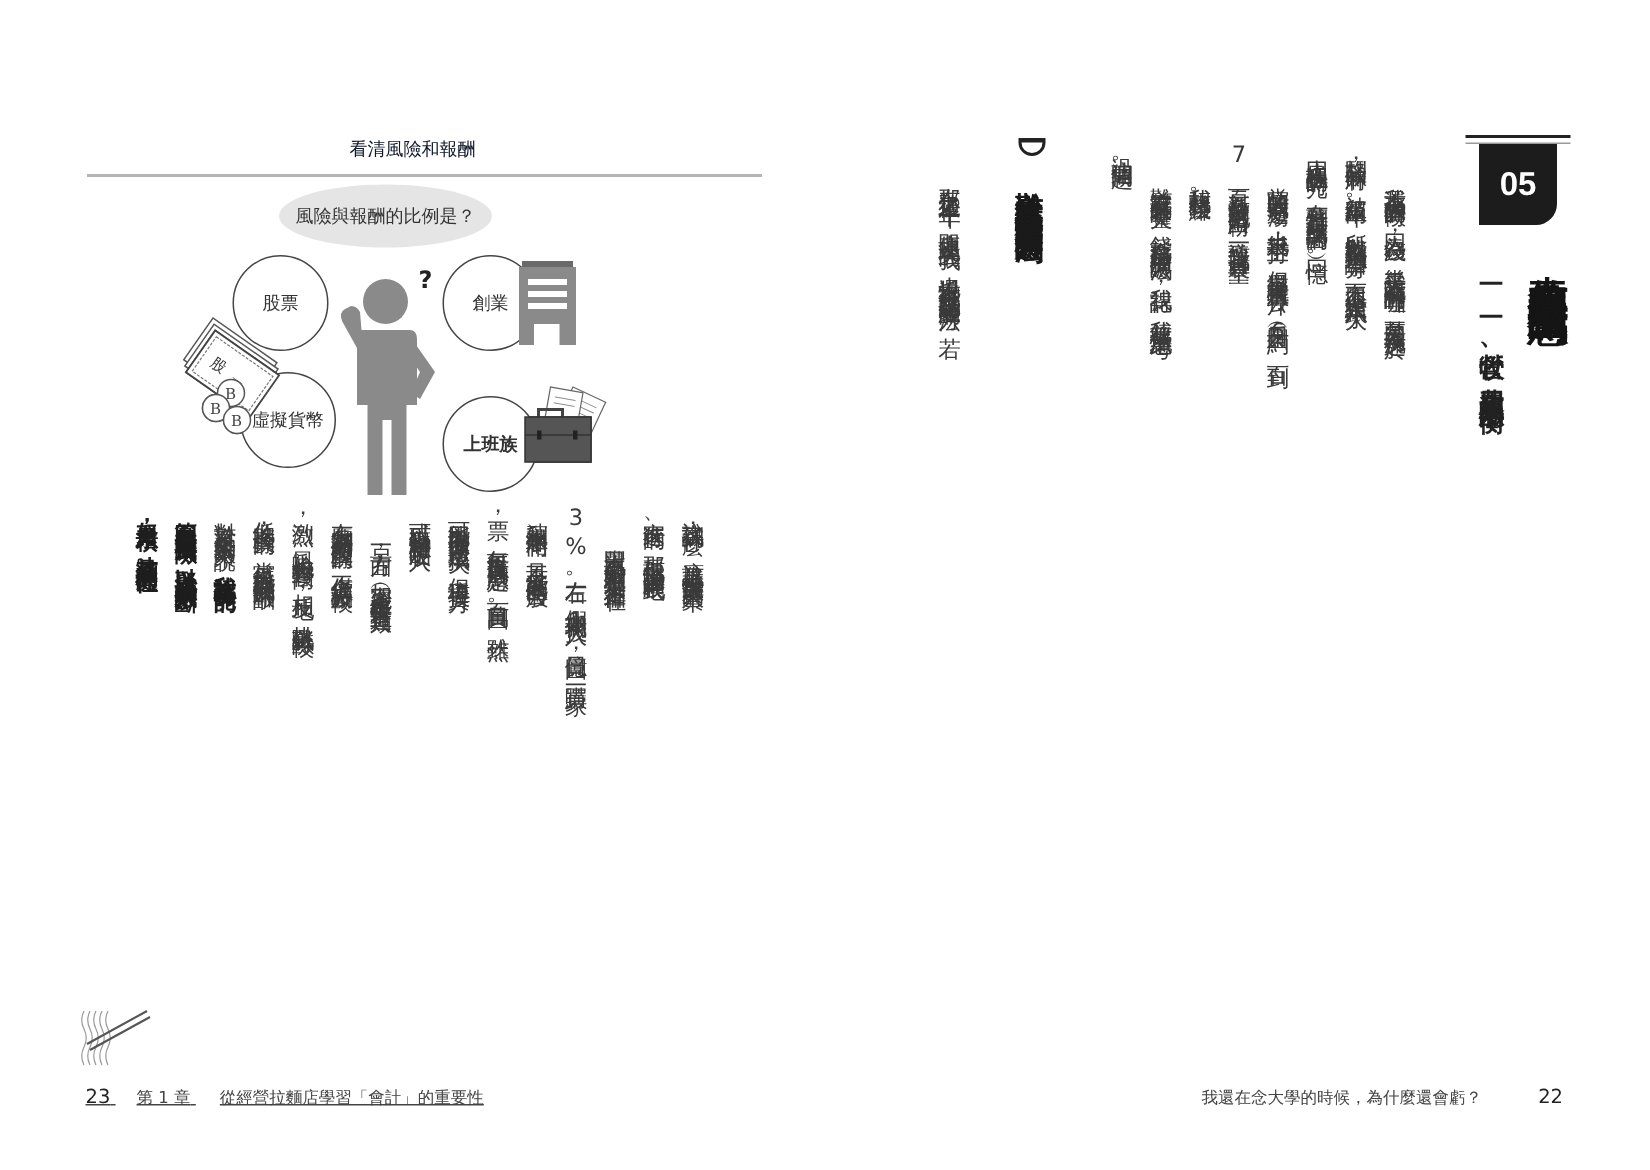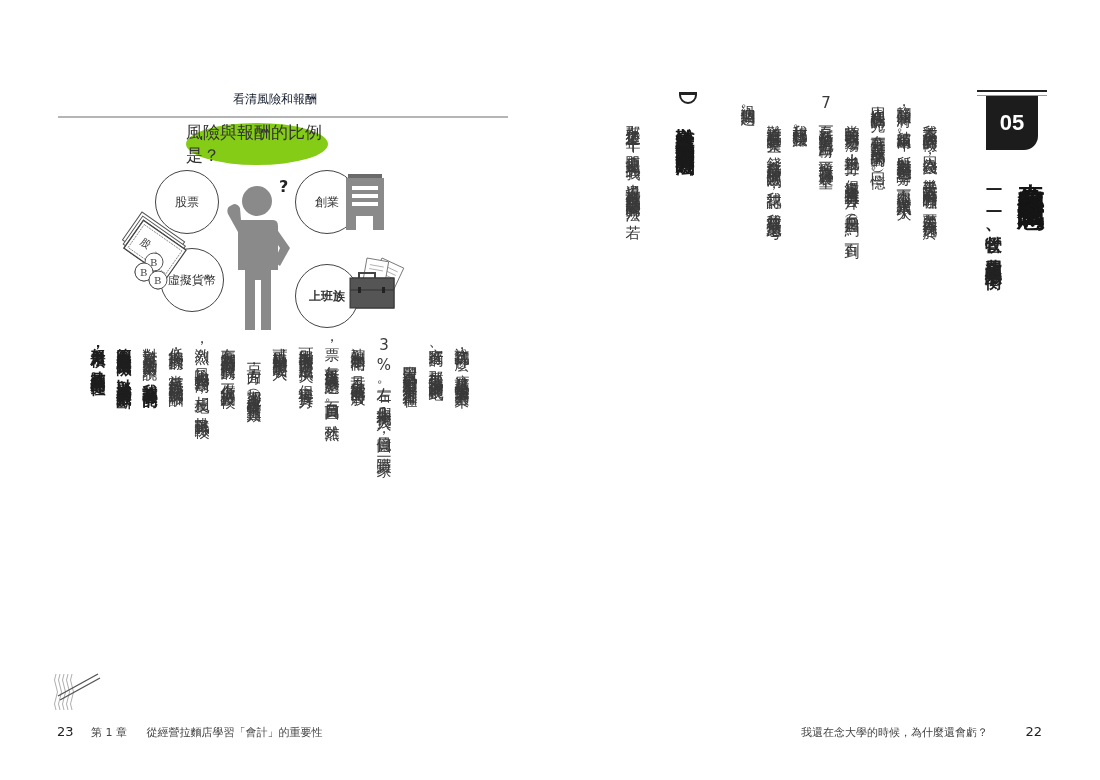--- a/index.html
+++ b/index.html
@@ -49,38 +49,38 @@
     
     .fig-title {
       position: absolute; left: 0; width: 550px; top: 91px; text-align: center;
       font-family: "DejaVu Serif", "Liberation Serif", serif; font-size: 12px; color: #0f172a;
     }
     .fig-rule {
       position: absolute; left: 58px; top: 116px; width: 450px; height: 2px; background: #b5b5b5;
     }
     .bubble {
       position: absolute; left: 186px; top: 123px; width: 142px; height: 42px;
-      border-radius: 50%; background: #84cc16;
+      border-radius: 50%; background: #e5e5e5;
       display: flex; align-items: center; justify-content: center;
-      font-size: 17px; color: #333;
+      font-size: 12px; color: #333;
     }
     .circle {
       position: absolute; width: 62px; height: 62px; border-radius: 50%;
       border: 1px solid #444; background: #fff;
       display: flex; align-items: center; justify-content: center;
       font-size: 12px; color: #333; text-align: right;
     }
     .fig-svg { position: absolute; left: 120px; top: 170px; }
 
     .footer-left, .footer-right {
       position: absolute; top: 724px; font-size: 11px; color: #444;
       font-family: "DejaVu Sans", sans-serif;
     }
     .pageno { font-size: 13px; color: #222; }
-    .footer-left { left: 57px; }
+    .footer-left { left: 57px; text-decoration: underline; }
     .footer-left .chap { margin-left: 14px; }
     .footer-left .chap-title { margin-left: 16px; }
     .footer-right { right: 58px; }
     .footer-right .pageno { margin-left: 34px; }
     .noodle-deco { position: absolute; left: 52px; top: 672px; }
   </style>
 </head>
 <body>
 
 <div class="page page-right"></div>

